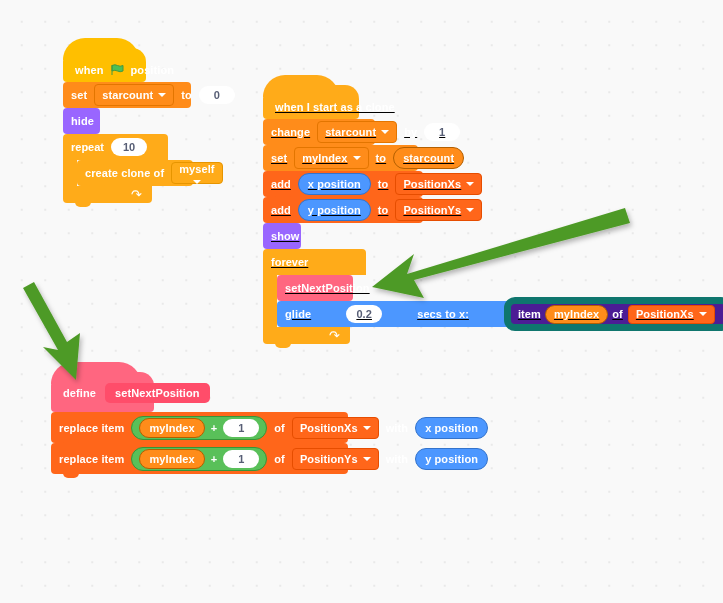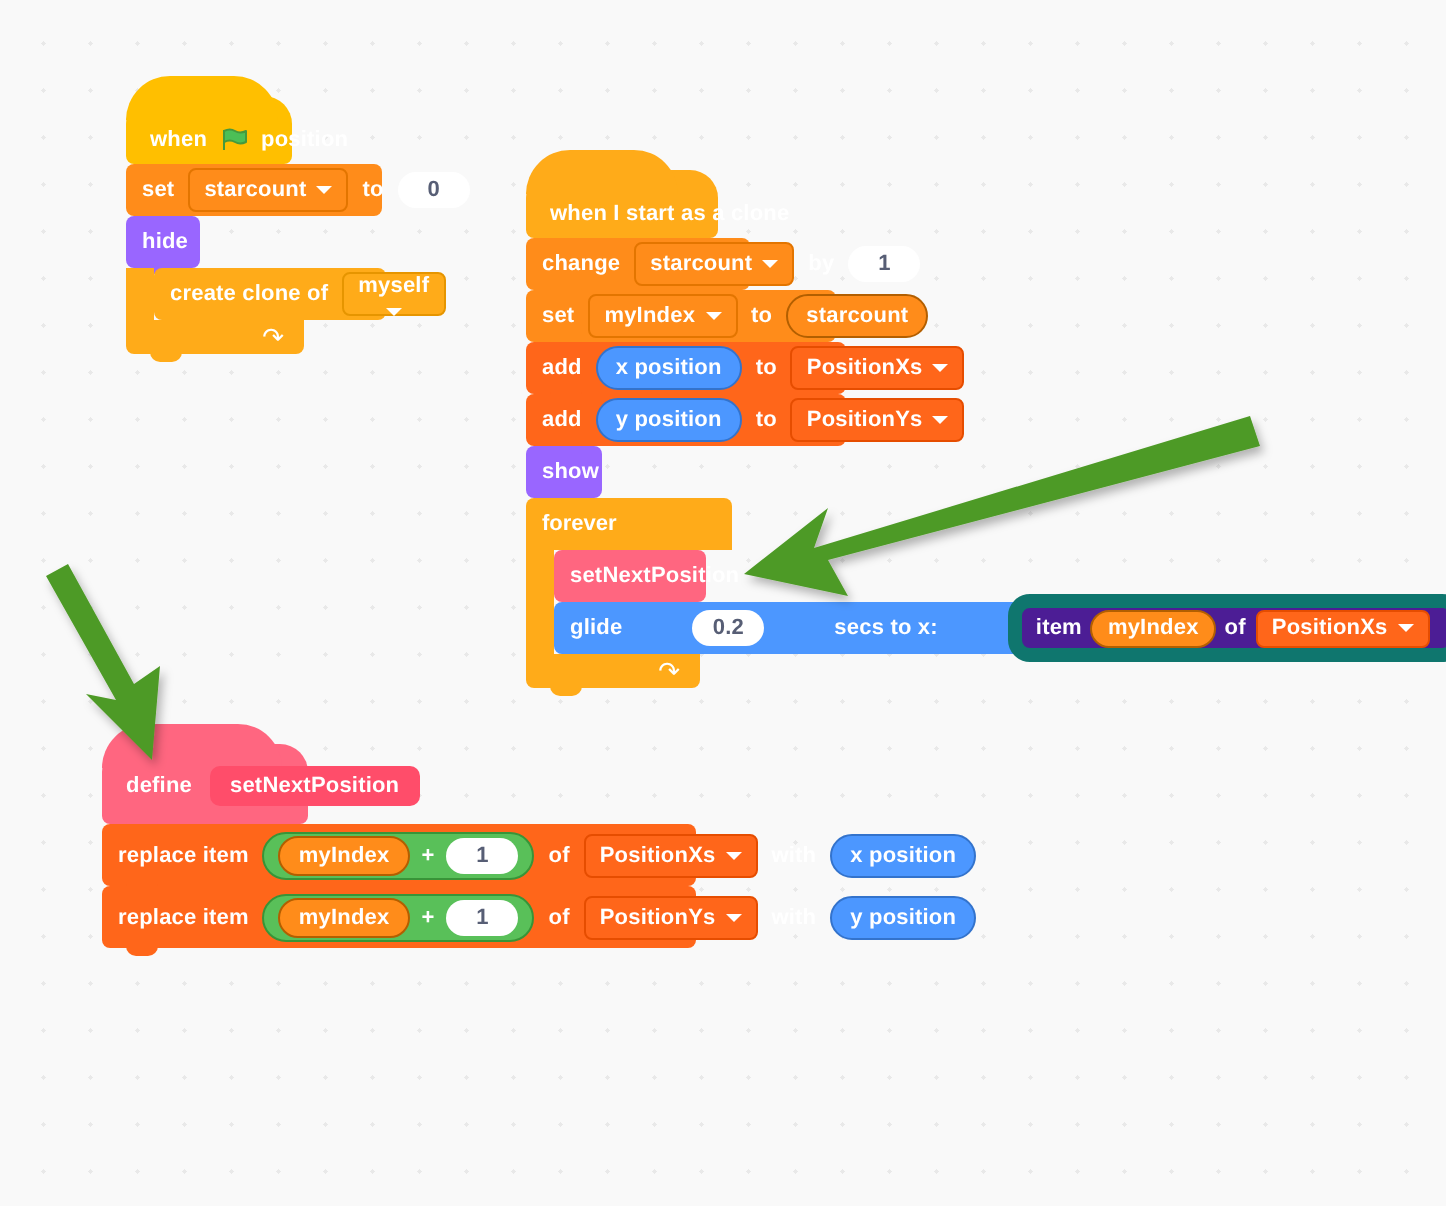--- a/index.html
+++ b/index.html
@@ -218,37 +218,41 @@
       </span>
       <span class="lbl">to</span>
       <span class="num">0</span>
     </div>
 
     <div class="blk c-looks notch" style="width:37px;">
       <span class="lbl">hide</span>
     </div>
 
     <div class="cblock">
+      <div class="c-top c-control" style="width:89px;">
+        <span class="lbl">repeat</span>
+        <span class="num">10</span>
+      </div>
       <div class="c-inner">
         <div class="c-arm c-control"></div>
         <div class="blk c-control notch" style="width:116px;">
           <span class="lbl">create clone of</span>
           <span class="drop ctl">
             <span>myself</span>
             <span class="arrow"></span>
           </span>
         </div>
       </div>
       <div class="c-bottom c-control" style="width:89px;">
         <span class="loop-arrow">↷</span>
       </div>
     </div>
   </div>
 
-  <div class="script" style="left:263px; top:85px;">
+  <div class="script" style="left:263px; top:85px;text-decoration:underline;">
 
     <div class="blk hat c-control notch" style="width:96px;">
       <div class="hat-curve"></div>
       <span class="lbl" style="position:relative;z-index:1;">when I start as a clone</span>
     </div>
 
     <div class="blk c-variable notch" style="width:112px;">
       <span class="lbl">change</span>
       <span class="drop var">
         <span>starcount</span>

